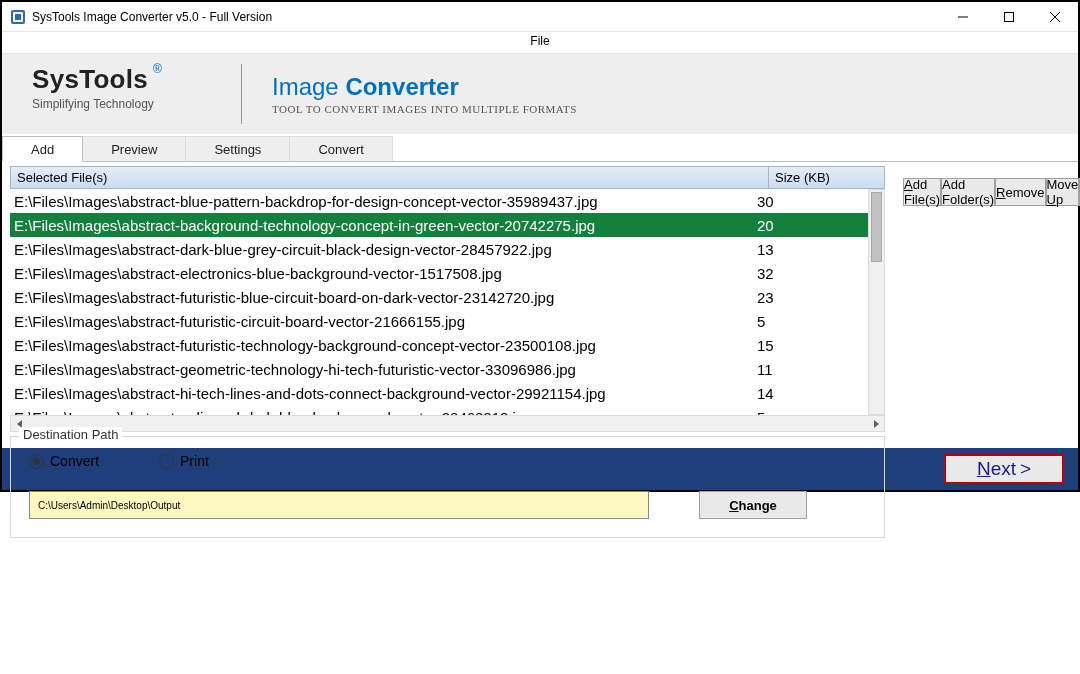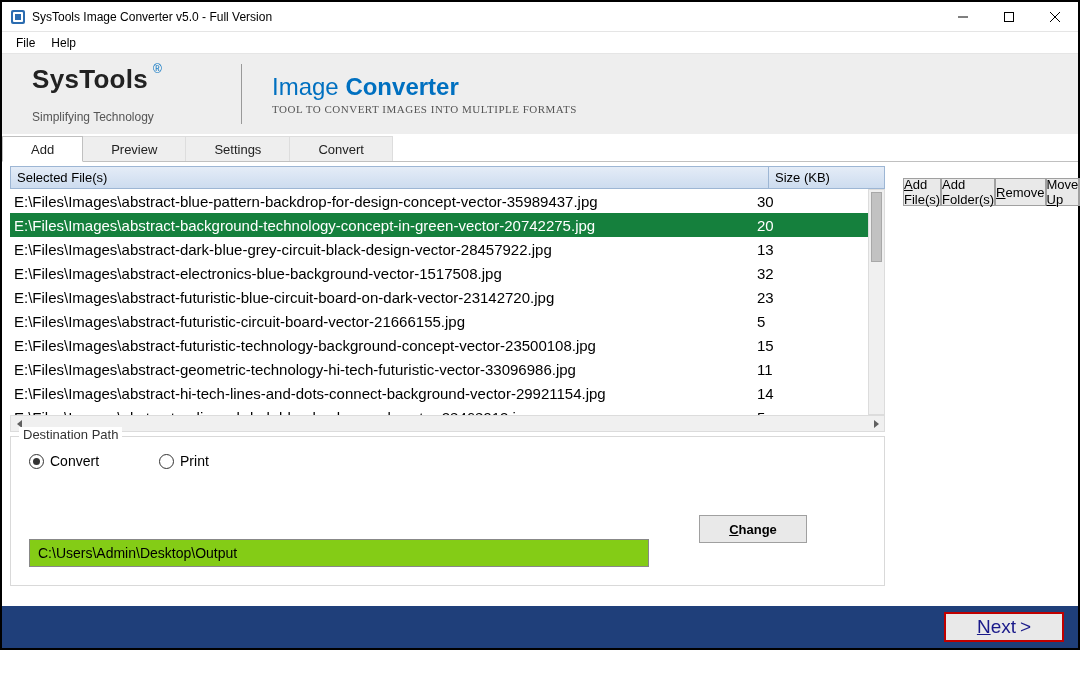--- a/index.html
+++ b/index.html
@@ -1,33 +1,33 @@
 <!DOCTYPE html>
 <html><head>
 <meta charset="utf-8">
 <style>
 * { box-sizing: border-box; margin: 0; padding: 0; font-family: "Segoe UI", Tahoma, sans-serif; }
 html, body { width: 1080px; height: 674px; overflow: hidden; background: #fff; }
-.window { width: 1080px; height: 650px; border: 2px solid #000; display: flex; flex-direction: column; background: #fff; }
+.window { width: 1080px; height: 492px; border: 2px solid #000; display: flex; flex-direction: column; background: #fff; }
 
 
 .titlebar { height: 30px; display: flex; align-items: center; background: #fff; border-bottom: 1px solid #e5e5e5; }
 .titlebar .icon { width: 16px; height: 16px; margin: 0 6px 0 8px; display:flex; align-items:center; justify-content:center;}
 .titlebar .title { font-size: 12px; color: #000; flex: 0 0 auto; }
 .titlebar .spacer { flex: 1; }
 .winbtn { width: 46px; height: 30px; display: flex; align-items: center; justify-content: center; color: #000; }
 .winbtn svg { width: 10px; height: 10px; }
 
 
-.menubar { height: 22px; display: flex; align-items: center; padding: 0 6px; border-bottom: 1px solid #e5e5e5; }
+.menubar { height: 22px; display: flex; align-items: center; padding: 0 6px; border-bottom: 1px solid #e5e5e5; flex-direction: column; }
 .menuitem { font-size: 12px; padding: 2px 8px; color: #000; }
 
 
 .brand { height: 80px; background: #eeeeee; display: flex; align-items: center; padding: 0 30px; }
-.brand-left { display: flex; flex-direction: column; align-items: flex-start; padding-right: 30px; border-right: 1px solid #999; height: 60px; justify-content: space-between; position: relative; width: 210px;}
+.brand-left { display: flex; flex-direction: column; align-items: flex-start; padding-right: 30px; border-right: 1px solid #999; height: 60px; justify-content: flex-start; position: relative; width: 210px;}
 .brand-name { font-size: 26px; font-weight: 700; color: #222; letter-spacing: 0.3px; position: relative;}
 .brand-reg { font-size: 12px; color: #0070c0; position: absolute; top: -2px; right: -14px; font-weight: 400;}
 .brand-tag { font-size: 12px; color: #555; margin-top: 2px;}
 .brand-right { padding-left: 30px; }
 .brand-title { font-size: 24px; color: #0070c0; font-weight: 400; }
 .brand-title b { font-weight: 700; }
 .brand-sub { font-size: 11px; color: #555; letter-spacing: 0.5px; margin-top: 2px; font-family: Liberation Serif, serif;}
 
 
 .tabs { height: 28px; display: flex; align-items: flex-end; background: #fff; }
@@ -61,21 +61,21 @@
 .vscroll .thumb { position:absolute; left:2px; right:2px; top:2px; height:70px; background:#c2c2c2; border:1px solid #a8a8a8;}
 
 
 .dest { margin-top: 4px; border: 1px solid #d9d9d9; padding: 8px 18px 18px 18px; position: relative;}
 .dest-legend { position: absolute; top: -10px; left: 8px; background: #fff; padding: 0 4px; font-size: 13px; color: #333;}
 .radios { display: flex; gap: 60px; margin: 8px 0 22px 0; align-items: center;}
 .radio { display: flex; align-items: center; gap: 6px; font-size: 14px;}
 .radio .dot { width: 15px; height: 15px; border-radius: 50%; border: 1.5px solid #333; display:flex; align-items:center; justify-content:center;}
 .radio .dot.inner::after { content:""; width:7px; height:7px; border-radius:50%; background:#333; display:block;}
 .path-row { display: flex; gap: 50px; align-items: center;}
-.path-input { flex: 0 0 620px; height: 28px; border: 1px solid #888; padding: 0 8px; font-size: 14px; display:flex; align-items:center; background:#84cc16;margin-top:48px;}
+.path-input { flex: 0 0 620px; height: 28px; border: 1px solid #888; padding: 0 8px; font-size: 10px; display:flex; align-items:center; background:#fef9c3;}
 .btn { height: 28px; min-width: 108px; background: #e9e9e9; border: 1px solid #a0a0a0; font-size: 13px; display:flex; align-items:center; justify-content:center; padding: 0 10px;}
 .btn b { font-weight: 700;}
 .side-btn { height: 28px; width: 120px; background: #e9e9e9; border: 1px solid #a0a0a0; font-size: 13px; display:flex; align-items:center; justify-content:center;}
 
 
 .footer { height: 42px; background: #1f3f7a; display:flex; align-items:center; justify-content:flex-end; padding: 0 14px;}
 .next-btn { height: 30px; min-width: 120px; background: #e9e9e9; border: 2px solid #c00000; display:flex; align-items:center; justify-content:center; font-size: 19px; color:#1a1a8a; gap:4px;}
 .next-btn .ul { text-decoration: underline; }
 
 u.key { text-decoration: underline; }

